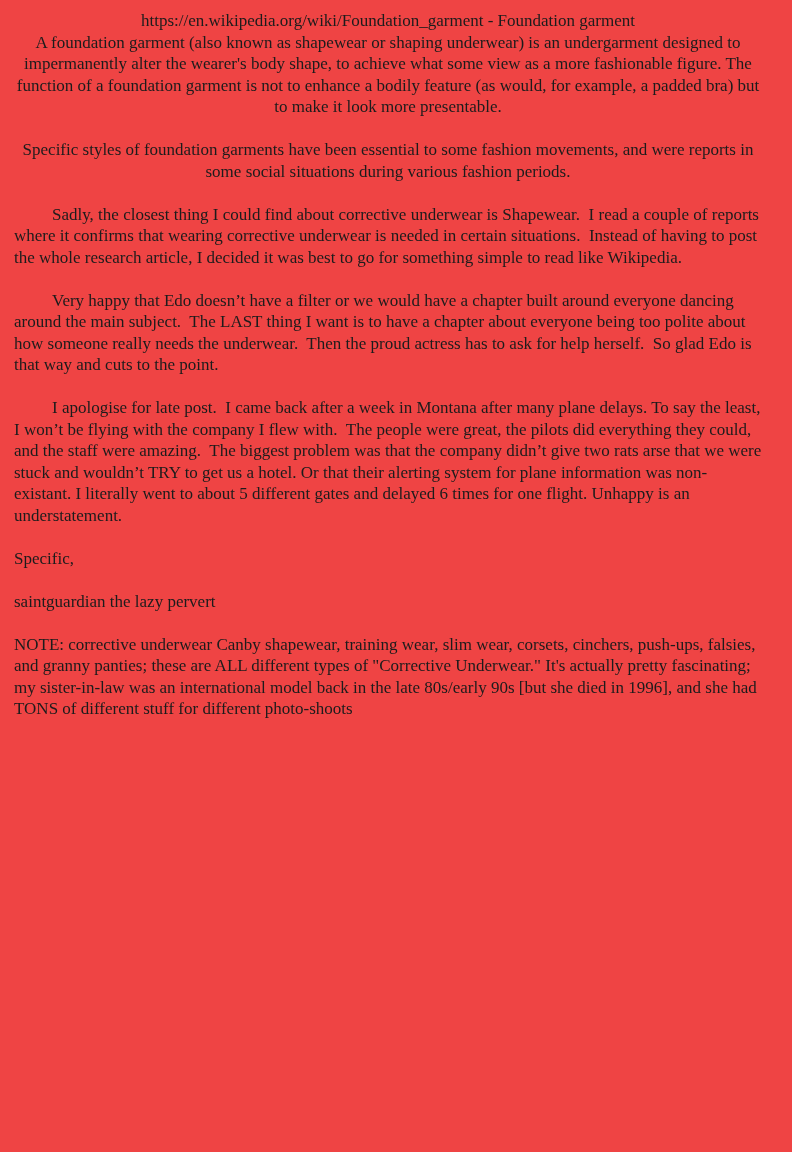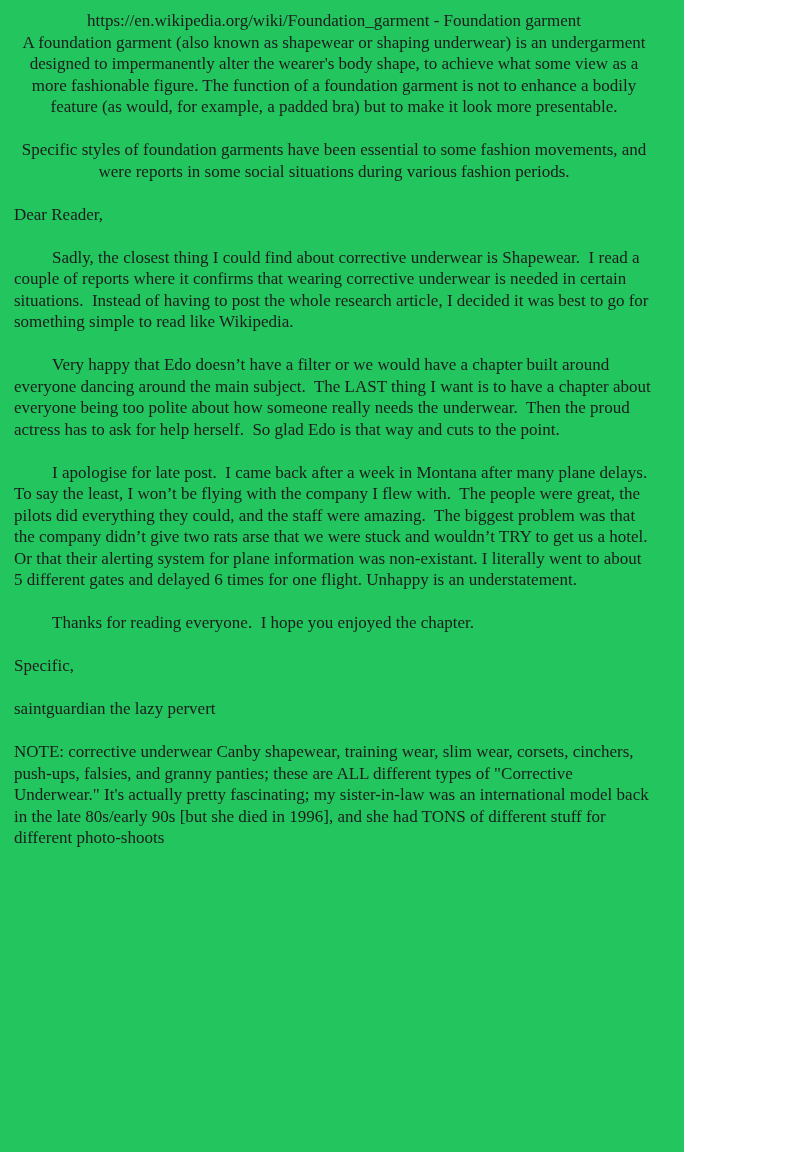--- a/index.html
+++ b/index.html
@@ -2,23 +2,23 @@
 <html><head>
 <meta charset="utf-8">
 <style>
   html, body {
     margin: 0;
     padding: 0;
     background: #ffffff;
   }
   .page {
     position: relative;
-    width: 684px;
+    width: 792px;
     height: 1152px;
-    background: #22c55e;
+    background: #ef4444;
     box-sizing: border-box;
     padding: 10px 30px 0 14px;
     font-family: "Liberation Serif", "DejaVu Serif", serif;
     font-size: 17px;
     line-height: 21.5px;
     color: #1c1c1c;
     overflow: hidden;
   }
   .page p {
     margin: 0 0 21.5px 0;
@@ -34,29 +34,27 @@
 <body>
 
 <div class="page">
 
   <p class="center tight">https://en.wikipedia.org/wiki/Foundation_garment - Foundation garment</p>
 
   <p class="center">A foundation garment (also known as shapewear or shaping underwear) is an undergarment designed to impermanently alter the wearer's body shape, to achieve what some view as a more fashionable figure. The function of a foundation garment is not to enhance a bodily feature (as would, for example, a padded bra) but to make it look more presentable.</p>
 
   <p class="center">Specific styles of foundation garments have been essential to some fashion movements, and were reports in some social situations during various fashion periods.</p>
 
-  <p>Dear Reader,</p>
 
   <p class="indent">Sadly, the closest thing I could find about corrective underwear is Shapewear.  I read a couple of reports where it confirms that wearing corrective underwear is needed in certain situations.  Instead of having to post the whole research article, I decided it was best to go for something simple to read like Wikipedia.</p>
 
   <p class="indent">Very happy that Edo doesn’t have a filter or we would have a chapter built around everyone dancing around the main subject.  The LAST thing I want is to have a chapter about everyone being too polite about how someone really needs the underwear.  Then the proud actress has to ask for help herself.  So glad Edo is that way and cuts to the point.</p>
 
   <p class="indent">I apologise for late post.  I came back after a week in Montana after many plane delays. To say the least, I won’t be flying with the company I flew with.  The people were great, the pilots did everything they could, and the staff were amazing.  The biggest problem was that the company didn’t give two rats arse that we were stuck and wouldn’t TRY to get us a hotel. Or that their alerting system for plane information was non-existant. I literally went to about 5 different gates and delayed 6 times for one flight. Unhappy is an understatement.</p>
 
-  <p class="indent">Thanks for reading everyone.  I hope you enjoyed the chapter.</p>
 
   <p>Specific,</p>
 
   <div class="block-gap">
     <p class="tight">saintguardian the lazy pervert</p>
   </div>
 
   <div>
     <p class="tight">NOTE: corrective underwear Canby shapewear, training wear, slim wear, corsets, cinchers, push-ups, falsies, and granny panties; these are ALL different types of "Corrective Underwear." It's actually pretty fascinating; my sister-in-law was an international model back in the late 80s/early 90s [but she died in 1996], and she had TONS of different stuff for different photo-shoots</p>
   </div>

